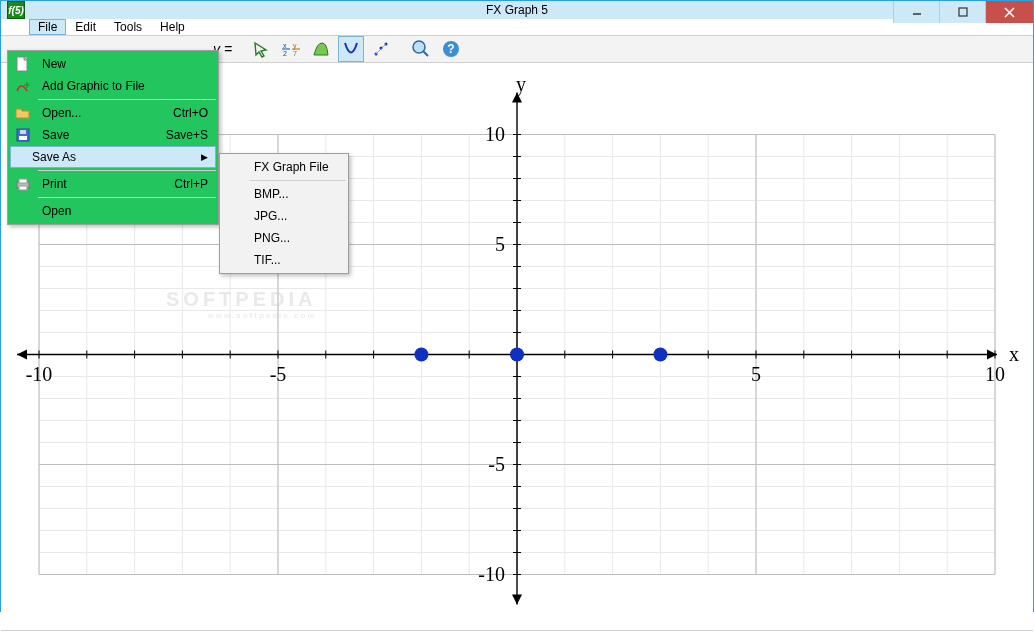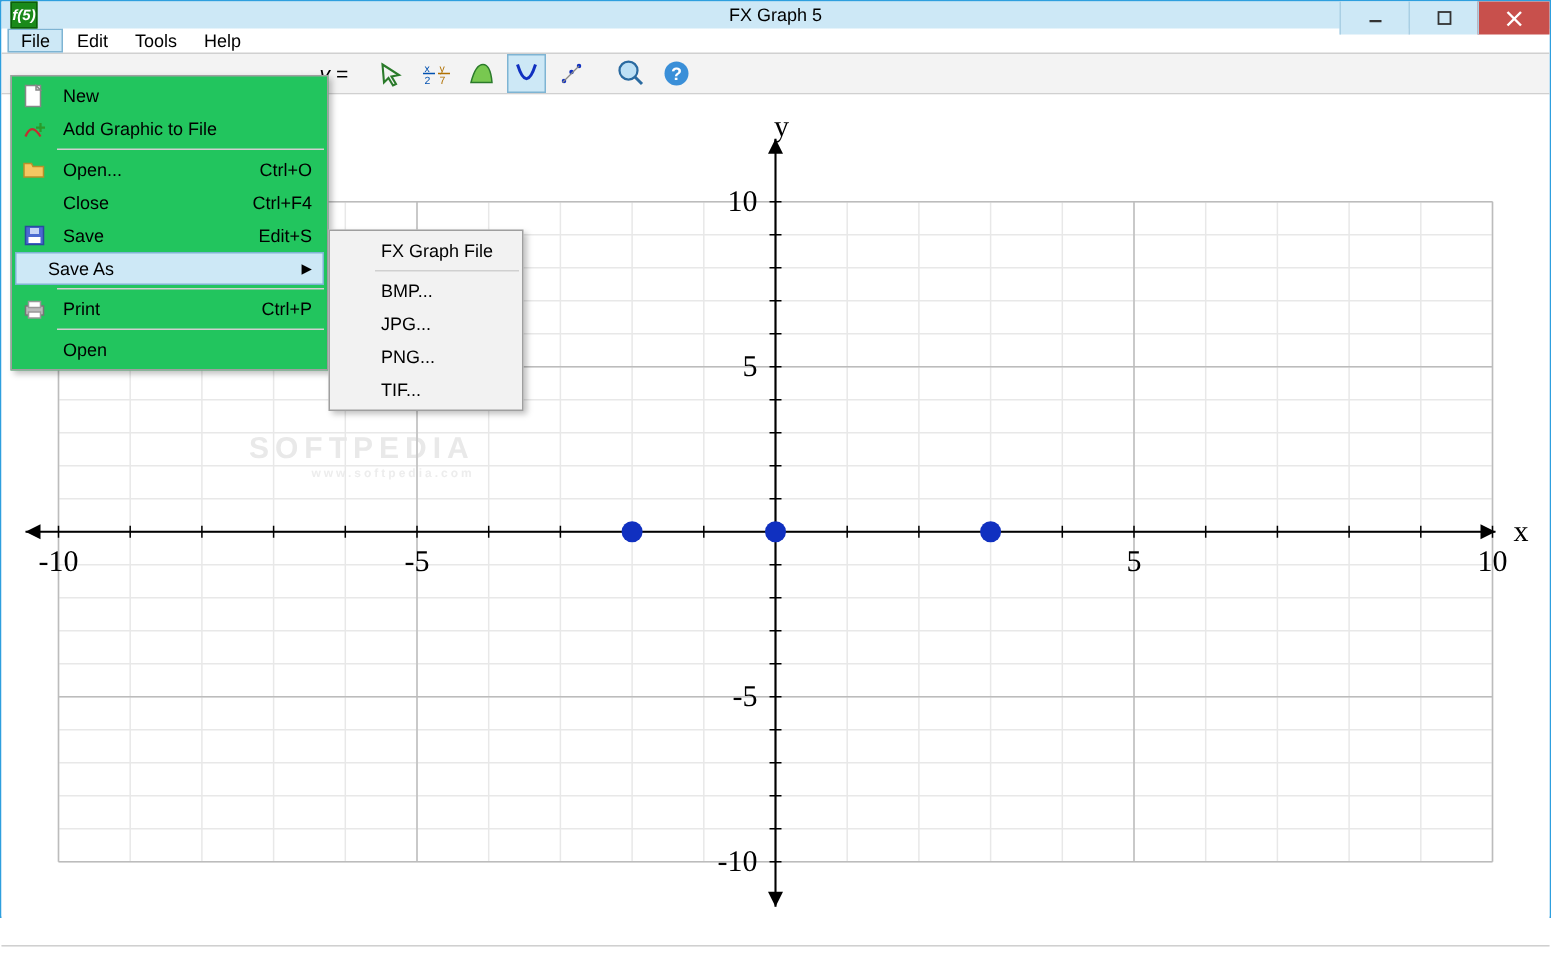--- a/index.html
+++ b/index.html
@@ -9,21 +9,21 @@
   .titlebar { height: 28px; background: linear-gradient(#cde8f6,#cde8f6); display: flex; align-items: center; position: relative; }
   .titlebar .appicon { width: 18px; height: 18px; margin-left: 6px; background:#1a8a1a; border:1px solid #0b5e0b; color:#fff; font-weight:bold; font-style:italic; font-size:10px; display:flex; align-items:center; justify-content:center; }
   .titlebar .title { position:absolute; left:0; right:0; text-align:center; font-size:12px; color:#000; pointer-events:none; }
   .titlebar .winbtns { position:absolute; right:0; top:0; display:flex; height:22px; }
   .winbtn { width:46px; height:22px; display:flex; align-items:center; justify-content:center; border-left:1px solid #a9cfe4; background:#cde8f6; }
   .winbtn.close { background:#c8504c; color:#fff; width:48px; }
   .winbtn svg { display:block; }
   
   .menubar { height:22px; background:#fff; border-bottom:1px solid #d0d0d0; display:flex; align-items:stretch; padding-left:4px; }
   .menuitem { padding:0 9px; display:flex; align-items:center; font-size:12px; cursor:default; }
-  .menuitem.active { background:#cde8f6; border:1px solid #7eb4d3; padding:0 8px; }
+  .menuitem.active { background:#cde8f6; border:1px solid #7eb4d3; padding:0 8px;margin-left:24px; }
   
   .toolbar { height:34px; background:#f3f3f3; border-bottom:1px solid #d0d0d0; display:flex; align-items:center; padding:0 6px; gap:4px; position:relative; }
   .toolbar .spacer-hidden { width:200px; } 
   .tbtn { width:26px; height:26px; display:flex; align-items:center; justify-content:center; border:1px solid transparent; }
   .tbtn.selected { background:#cde8f6; border:1px solid #7eb4d3; }
   .ylabel { font-style:italic; font-size:14px; margin:0 2px; }
   
   .dropdown { position:absolute; top:50px; left:7px; width:212px; background:#22c55e; border:1px solid #9f9f9f; box-shadow:2px 2px 4px rgba(0,0,0,0.25); z-index:10; padding:2px; }
   .ddrow { height:22px; display:flex; align-items:center; position:relative; padding-left:32px; padding-right:8px; font-size:12px; cursor:default; }
   .ddrow .shortcut { margin-left:auto; color:#000; font-size:12px;text-align:right; }
@@ -277,33 +277,29 @@
     <div class="ddrow">
       <span class="rowicon">
           <svg width="16" height="14">
             <path d="M1 3 L6 3 L7 5 L14 5 L14 12 L1 12 Z" fill="#f5c762" stroke="#b8902a"></path>
           </svg>
         </span>
       <span>Open...</span>
         <span class="shortcut">Ctrl+O</span>
     </div>
     <div class="ddrow">
-      <span>Close</span>
-        <span class="shortcut">Ctrl+F4</span>
-    </div>
-    <div class="ddrow">
       <span class="rowicon">
           <svg width="14" height="14">
             <rect x="1" y="1" width="12" height="12" fill="#4a6ad0" stroke="#2a4aa0"></rect>
             <rect x="3" y="8" width="8" height="4" fill="#fff"></rect>
             <rect x="4" y="2" width="6" height="4" fill="#c5d5f5"></rect>
           </svg>
         </span>
       <span>Save</span>
-        <span class="shortcut">Edit+S</span>
+        <span class="shortcut">Save+S</span>
     </div>
     <div class="ddrow highlight">
       <span>Save As</span>
         <span class="arrow">▶</span>
     </div>
     <div class="ddrow sep"></div>
     <div class="ddrow">
       <span class="rowicon">
           <svg width="16" height="14">
             <rect x="2" y="5" width="12" height="6" fill="#bbb" stroke="#777"></rect>

